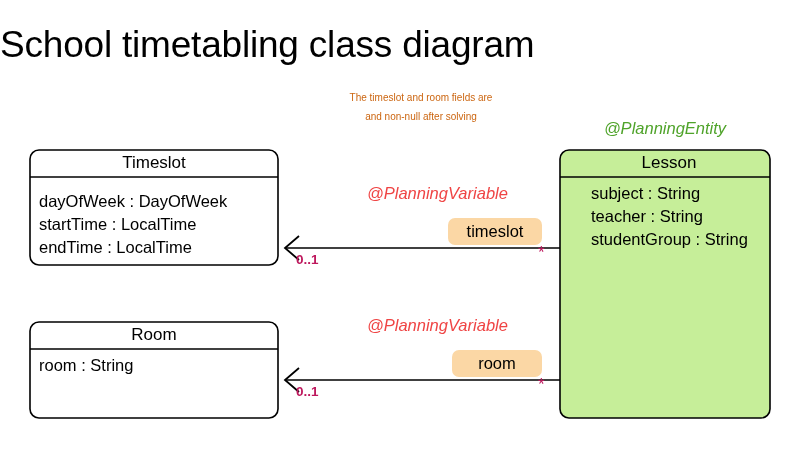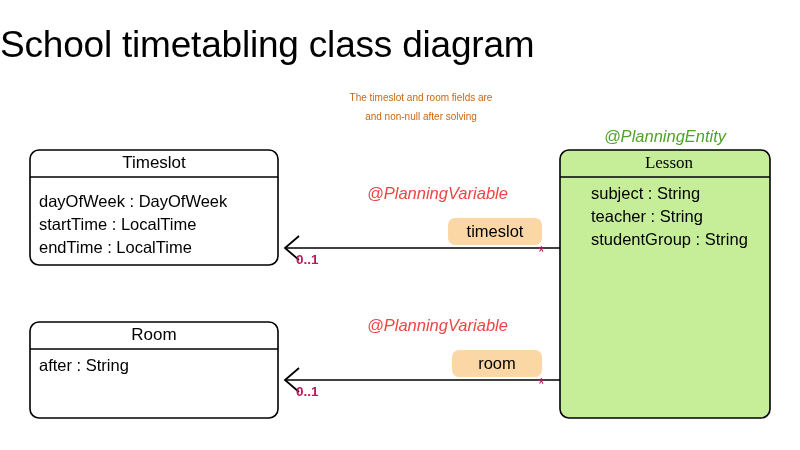--- a/index.html
+++ b/index.html
@@ -71,21 +71,21 @@
     line-height: 19px;
     color: #cc6611;
   }
 
   
   .annotation {
     font-style: italic;
     font-size: 16.5px;
     white-space: nowrap;
   }
-  .annotation.green { color: #4fa32a; margin-top: 8px; }
+  .annotation.green { color: #4fa32a; }
   .annotation.orange { color: #ef4444; }
 
   
   .var-badge {
     border-radius: 7px;
     background: #fbd7a5;
     font-size: 16.5px;
     line-height: 27px;
     text-align: center;
     color: #000000;
@@ -147,25 +147,25 @@
 
   <div class="abs class-title" style="left:30px; top:153px; width:248px;">Timeslot</div>
   <div class="abs" style="left:39px; top:182px; width:240px;margin-top:8px;">
     <div class="class-field">dayOfWeek : DayOfWeek</div>
     <div class="class-field">startTime : LocalTime</div>
     <div class="class-field">endTime : LocalTime</div>
   </div>
 
   <div class="abs class-title" style="left:30px; top:325px; width:248px;">Room</div>
   <div class="abs" style="left:39px; top:354px; width:240px;">
-    <div class="class-field">after : String</div>
+    <div class="class-field">room : String</div>
   </div>
 
   <div class="abs annotation green" style="left:560px; top:119px; width:210px; text-align:center;">@PlanningEntity</div>
-  <div class="abs class-title" style="left:560px; top:153px; width:218px;font-family:Liberation Serif, serif;">Lesson</div>
+  <div class="abs class-title" style="left:560px; top:153px; width:218px;">Lesson</div>
   <div class="abs" style="left:591px; top:182px; width:205px;">
     <div class="class-field">subject : String</div>
     <div class="class-field">teacher : String</div>
     <div class="class-field">studentGroup : String</div>
   </div>
 
   <div class="abs annotation orange" style="left:367px; top:184px;">@PlanningVariable</div>
   <div class="abs var-badge" style="left:448px; top:218px; width:94px; height:27px;">timeslot</div>
   <div class="abs multiplicity" style="left:296px; top:252px;">0..1</div>
   <div class="abs multiplicity star" style="left:538px; top:245px;">*</div>

